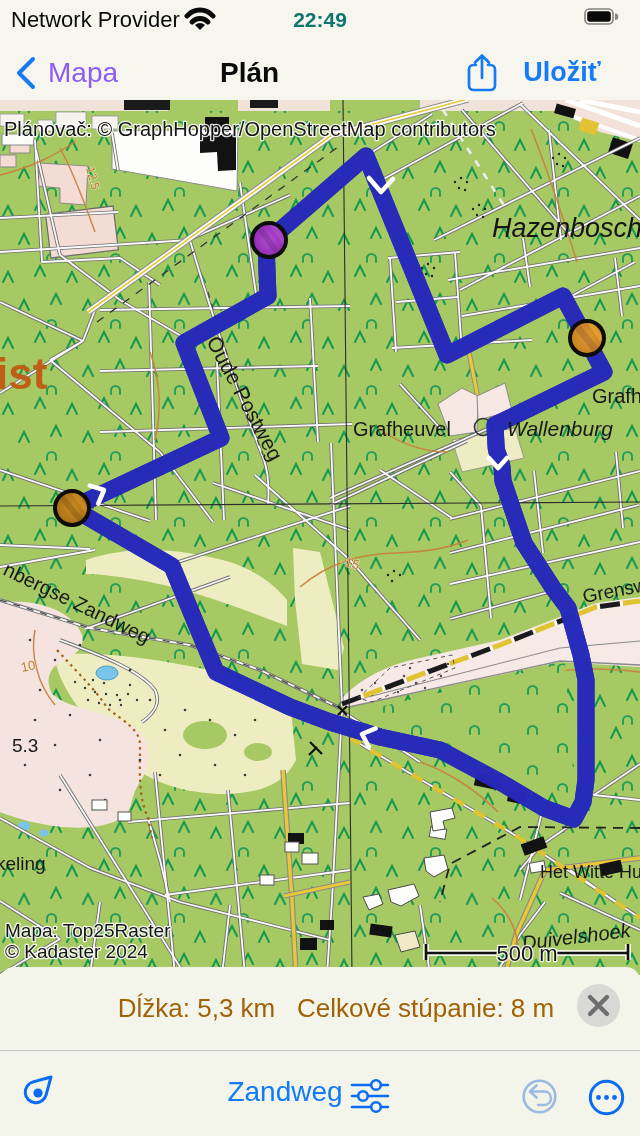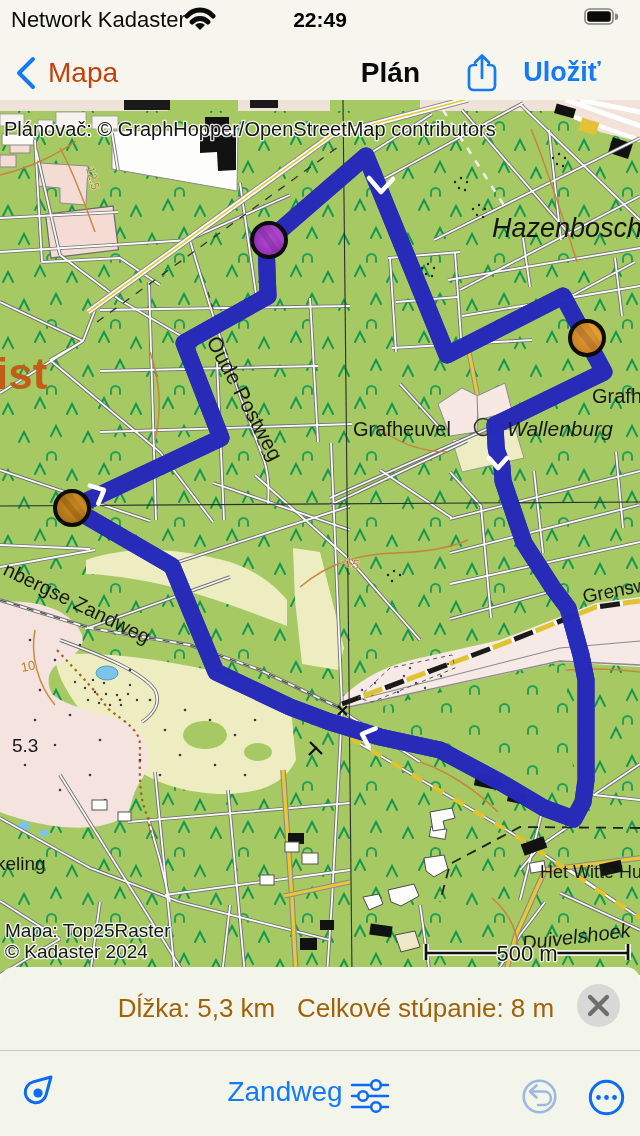--- a/index.html
+++ b/index.html
@@ -7,45 +7,45 @@
 .abs{position:absolute}
 svg text{font-family:"Liberation Sans",sans-serif}
 .lbl{fill:#151515;stroke:#ffffff;stroke-width:2.6px;paint-order:stroke;stroke-linejoin:round;stroke-opacity:.85}
 .olbl{fill:#c47a2e;stroke:#f4efda;stroke-width:1.5px;paint-order:stroke;stroke-opacity:.6}
 </style>
 </head>
 <body>
 
 <div class="abs" style="left:0;top:0;width:640px;height:44px;background:#f6f6ef"></div>
 
-<div class="abs" style="left:11px;top:7px;font-size:22px;color:#0a0a0a">Network Kadaster</div>
+<div class="abs" style="left:11px;top:7px;font-size:22px;color:#0a0a0a">Network Provider</div>
 
 <svg class="abs" style="left:184px;top:6px" width="32" height="28" viewBox="0 0 32 28">
 <path d="M3,10 A17,17 0 0 1 29,10" fill="none" stroke="#0a0a0a" stroke-width="5" stroke-linecap="round"></path>
 <path d="M8,16 A11,11 0 0 1 24,16" fill="none" stroke="#0a0a0a" stroke-width="5" stroke-linecap="round"></path>
 <path d="M16,24 L11,19 A7.5,7.5 0 0 1 21,19 Z" fill="#0a0a0a"></path>
 </svg>
 
-<div class="abs" style="left:260px;top:8px;width:120px;text-align:center;font-size:21px;font-weight:600;color:#000000">22:49</div>
+<div class="abs" style="left:260px;top:8px;width:120px;text-align:center;font-size:21px;font-weight:600;color:#0f766e">22:49</div>
 
 <svg class="abs" style="left:584px;top:8px" width="36" height="20" viewBox="0 0 36 20">
 <rect x="1" y="1" width="28" height="15" rx="4.5" fill="none" stroke="#83837b" stroke-width="1.6"></rect>
 <rect x="3.2" y="3.2" width="23.6" height="10.6" rx="2.8" fill="#0a0a0a"></rect>
 <path d="M31,5.5 a3.2,3.2 0 0 1 0,6.5 Z" fill="#83837b"></path>
 </svg>
 
 <div class="abs" style="left:0;top:44px;width:640px;height:56px;background:#f6f6ef"></div>
 
 <svg class="abs" style="left:14px;top:56px" width="24" height="34" viewBox="0 0 24 34">
 <polyline points="19,3 5,17 19,31" fill="none" stroke="#157af6" stroke-width="4" stroke-linecap="round" stroke-linejoin="round"></polyline>
 </svg>
 
-<div class="abs" style="left:48px;top:57px;font-size:28px;color:#c2410c">Mapa</div>
-
-<div class="abs" style="left:220px;top:57px;width:200px;text-align:right;font-size:28px;font-weight:700;color:#0a0a0a">Plán</div>
+<div class="abs" style="left:48px;top:57px;font-size:28px;color:#8b5cf6">Mapa</div>
+
+<div class="abs" style="left:220px;top:57px;width:200px;text-align:left;font-size:28px;font-weight:700;color:#0a0a0a">Plán</div>
 
 <svg class="abs" style="left:464px;top:52px" width="36" height="44" viewBox="0 0 36 44">
 <path d="M12,13 h-2.5 a4.5,4.5 0 0 0 -4.5,4.5 v16 a4.5,4.5 0 0 0 4.5,4.5 h17 a4.5,4.5 0 0 0 4.5,-4.5 v-16 a4.5,4.5 0 0 0 -4.5,-4.5 H24 M18,26 V4 M11,10.5 L18,3.5 L25,10.5" fill="none" stroke="#157af6" stroke-width="2.7" stroke-linecap="round" stroke-linejoin="round"></path>
 </svg>
 
 <div class="abs" style="left:510px;top:57px;width:104px;text-align:center;font-size:27px;font-weight:600;color:#157af6">Uložiť</div>
 
 <svg class="abs" style="left:0;top:100px" width="640" height="875" viewBox="0 100 640 875">
 <defs>
 

